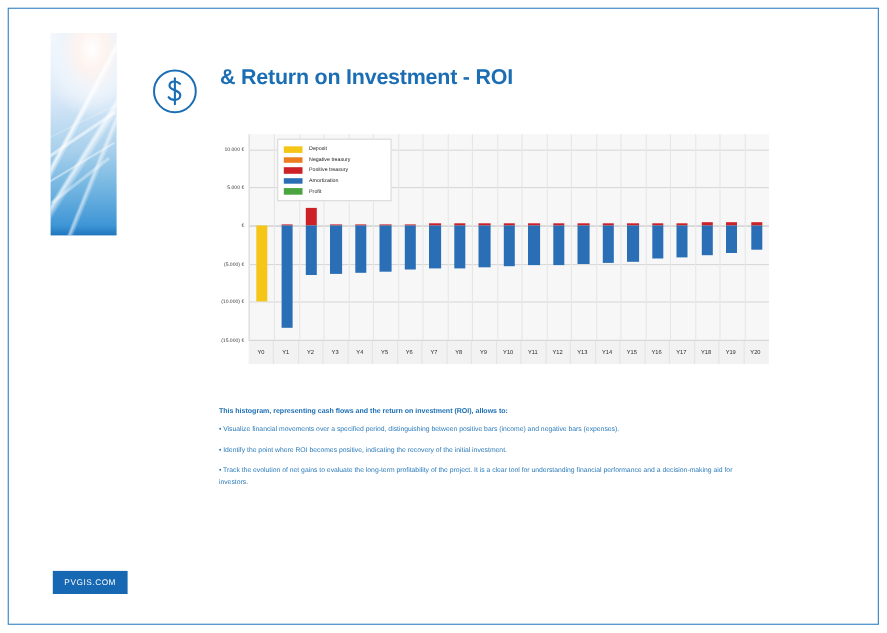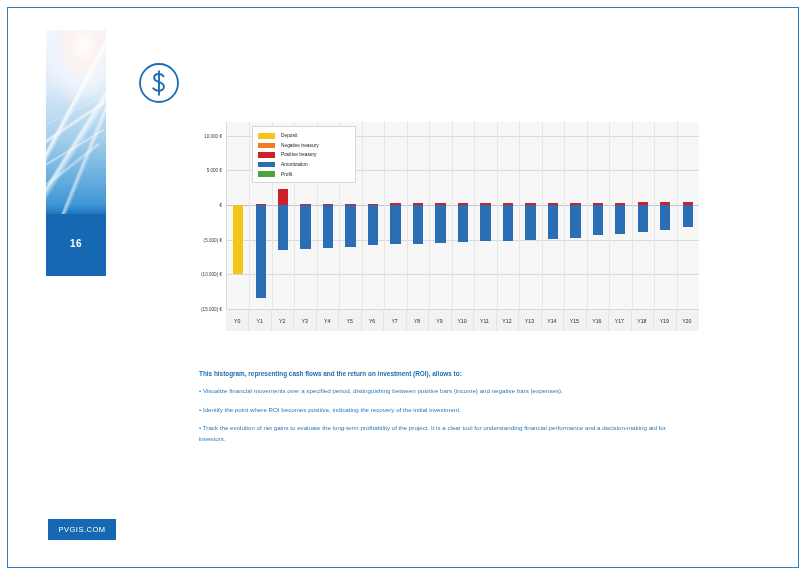--- a/index.html
+++ b/index.html
@@ -161,37 +161,35 @@
 
 <div id="page">
 
   <div id="sidebar-photo">
     <div class="streak" style="left:-10%;top:62%;width:130%;height:2.5px;transform:rotate(-34deg);"></div>
     <div class="streak" style="left:-6%;top:74%;width:120%;height:1.6px;transform:rotate(-31deg);opacity:.8;"></div>
     <div class="streak" style="left:2%;top:83%;width:110%;height:3px;transform:rotate(-38deg);opacity:.65;"></div>
     <div class="streak" style="left:-14%;top:53%;width:140%;height:1.2px;transform:rotate(-26deg);opacity:.5;"></div>
   </div>
 
-  <div id="page-number-box">
-    <div class="num">16</div>
-  </div>
 
   <div id="footer-badge">
     <span>PVGIS.COM</span>
   </div>
 
   <div id="header">
     <div id="dollar-icon">
       <svg width="42" height="42" viewBox="0 0 42 42">
         <circle cx="21" cy="21" r="19" fill="none" stroke="#1b6eb4" stroke-width="1.8"></circle>
         <path d="M25.5 14.2c-1.3-1.5-3.0-2.1-4.8-2.1-2.6 0-4.6 1.4-4.6 3.7 0 2.4 2.2 3.3 4.6 4.1 2.6 0.9 5.2 1.9 5.2 4.7 0 2.6-2.3 4.2-5.2 4.2-2.2 0-4.1-0.8-5.4-2.4" fill="none" stroke="#1b6eb4" stroke-width="2" stroke-linecap="round"></path>
         <line x1="21" y1="9.2" x2="21" y2="32.8" stroke="#1b6eb4" stroke-width="1.9" stroke-linecap="round"></line>
       </svg>
     </div>
     <div id="title-block">
+      <div class="line">&amp; Return on Investment - ROI</div>
     </div>
   </div>
 
   <div id="chart-wrap">
     <div id="plot">
         <div class="gridline-h" style="top: 13.8519px;"></div>
         <div class="ytick" style="top: 13.8519px;">10.000 €</div>
         <div class="gridline-h" style="top: 48.4815px;"></div>
         <div class="ytick" style="top: 48.4815px;">5.000 €</div>
         <div class="zeroline" style="top: 83.1111px;"></div>

